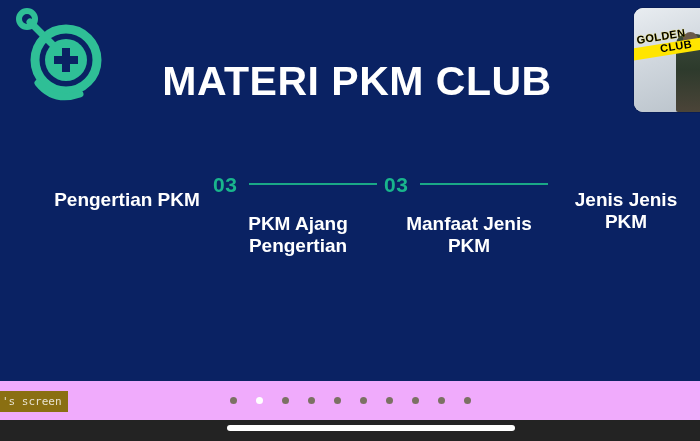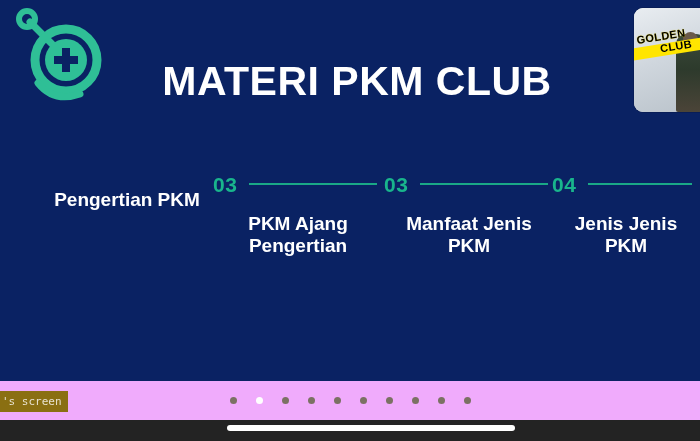--- a/index.html
+++ b/index.html
@@ -279,24 +279,20 @@
 
       <div class="item i2">
         <div class="item-head">
           <span class="item-num">03</span>
           <span class="item-rule"></span>
         </div>
         <div class="item-label">Manfaat Jenis PKM</div>
       </div>
 
       <div class="item i3">
-        <div class="item-head">
-          <span class="item-num">04</span>
-          <span class="item-rule"></span>
-        </div>
         <div class="item-label">Jenis Jenis PKM</div>
       </div>
 
     </div>
   </div>
 
   <div class="sharebar">
     <div class="share-label">'s screen</div>
     <div class="dots">
         <span class="dot"></span>

